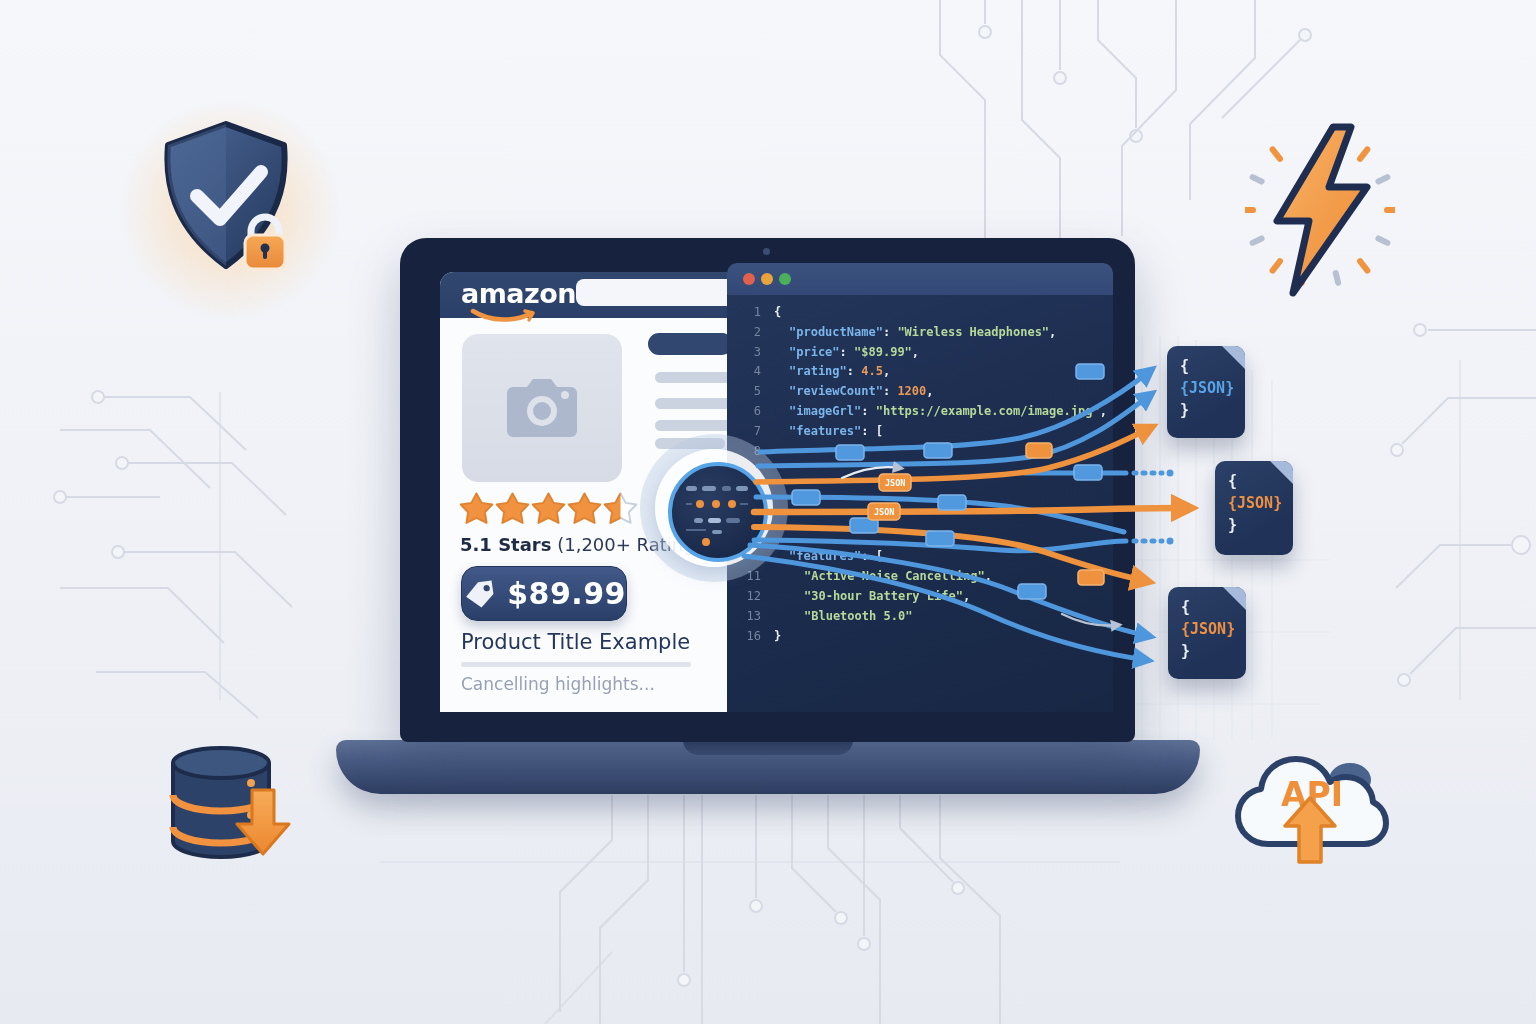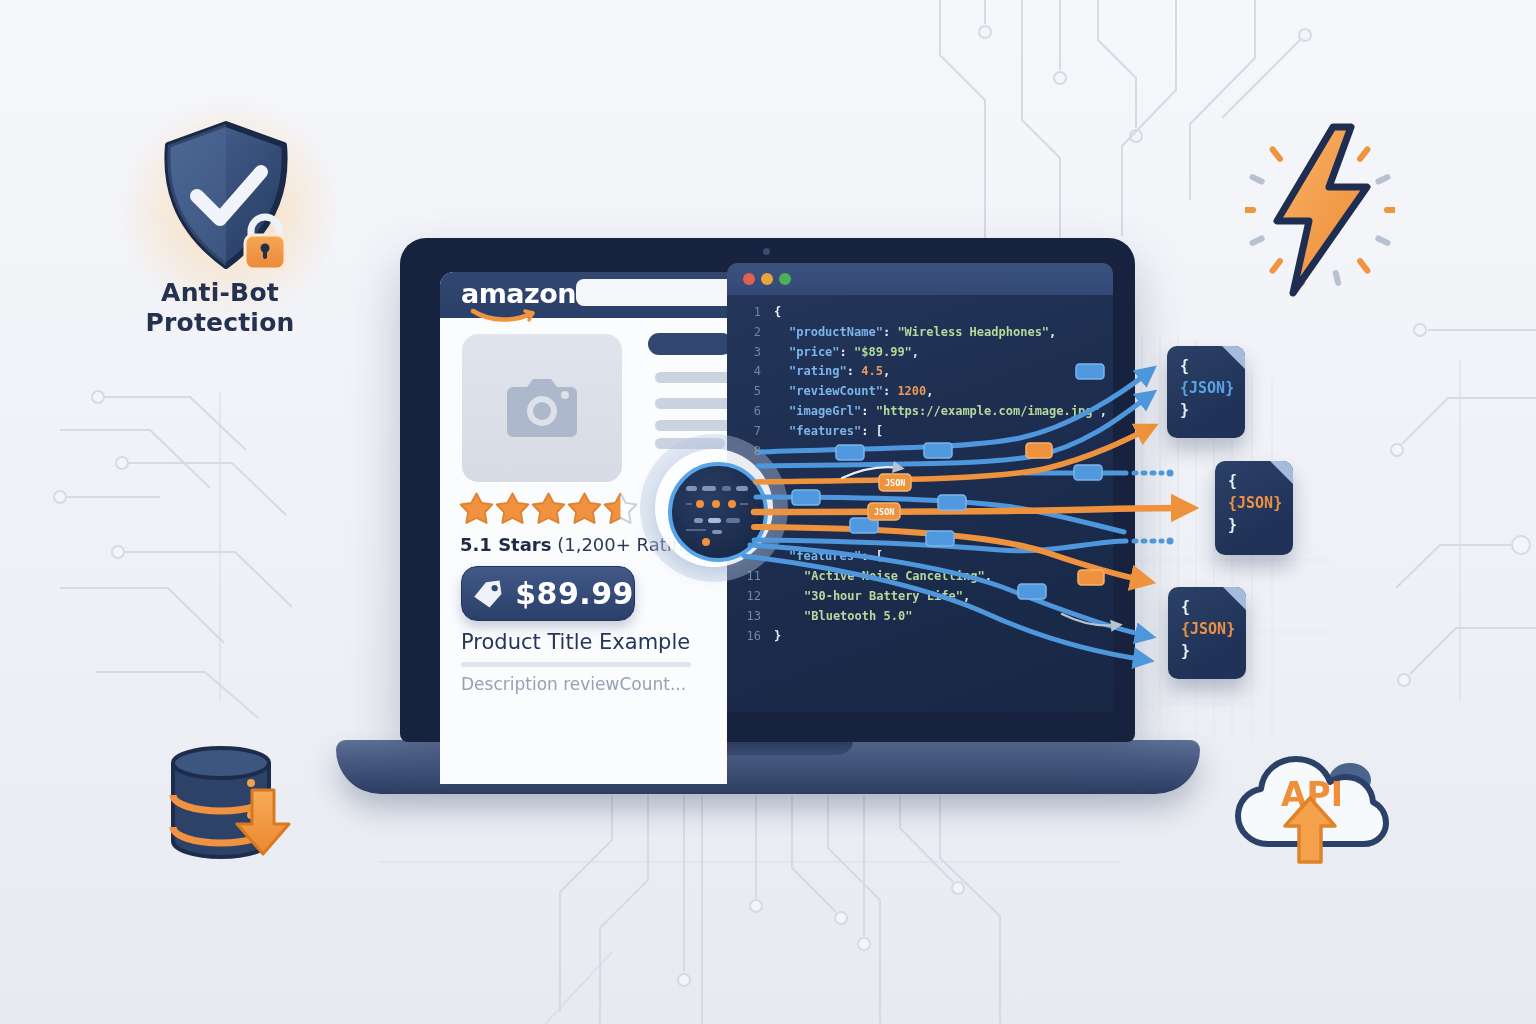--- a/index.html
+++ b/index.html
@@ -22,42 +22,42 @@
   .laptop-notch{position:absolute;left:50%;top:0;transform:translateX(-50%);
     width:170px;height:15px;background:linear-gradient(180deg,#29395c,#3c4d74);
     border-radius:0 0 16px 16px;}
   .laptop-screen{position:absolute;left:400px;top:238px;width:735px;height:504px;
     background:#17233e;border-radius:26px 26px 8px 8px;
     box-shadow:0 24px 50px rgba(50,65,100,.28);}
   .camera-dot{position:absolute;left:363px;top:10px;width:7px;height:7px;border-radius:50%;
     background:#3c4d72;}
 
   
-  .amazon-panel{position:absolute;left:440px;top:272px;width:287px;height:512px;
+  .amazon-panel{position:absolute;left:440px;top:272px;width:287px;height:440px;
     background:#fbfcfe;border-radius:14px 0 0 0;overflow:hidden;}
   .amazon-header{position:absolute;left:0;top:0;width:100%;height:46px;
     background:linear-gradient(180deg,#31476f,#2b4069);}
   .amazon-logo{position:absolute;left:21px;top:6px;color:#fff;font-weight:700;
     font-size:27px;letter-spacing:-.5px;}
   .amazon-smile{position:absolute;left:30px;top:36px;}
   .search-pill{position:absolute;left:136px;top:7px;width:200px;height:27px;
     background:#f4f6f9;border-radius:8px;}
   .ph-image{position:absolute;left:22px;top:62px;width:160px;height:148px;
     background:linear-gradient(180deg,#e0e4ec,#d6dbe5);border-radius:16px;
     display:flex;align-items:center;justify-content:center;}
   .sk-title{position:absolute;left:208px;top:61px;width:85px;height:22px;
     background:#31476f;border-radius:11px;}
   .sk-line{position:absolute;left:215px;width:78px;height:11px;background:#ccd3e0;border-radius:6px;}
   .stars-row{position:absolute;left:19px;top:220px;display:flex;gap:1px;}
   .rating-line{position:absolute;left:20px;top:262px;font-size:18px;color:#2d3a55;}
   .rating-line b{color:#1f2a45;}
   .price-badge{position:absolute;left:21px;top:294px;width:164px;height:53px;
     background:linear-gradient(180deg,#42598a,#2a3f68);border:1px solid #22365c;
     border-radius:16px;display:flex;align-items:center;justify-content:center;gap:10px;
-    box-shadow:0 6px 12px rgba(40,58,98,.25);padding-left:8px;}
+    box-shadow:0 6px 12px rgba(40,58,98,.25);}
   .price-text{color:#fff;font-weight:700;font-size:30px;letter-spacing:.5px;}
   .product-title{position:absolute;left:21px;top:358px;font-size:21px;font-weight:400;color:#26365b;}
   .divider{position:absolute;left:21px;top:390px;width:230px;height:5px;border-radius:3px;background:#dfe3eb;}
   .product-desc{position:absolute;left:21px;top:402px;font-size:17px;color:#98a1b3;}
 
   
   .code-window{position:absolute;left:727px;top:263px;width:386px;height:449px;
     background:linear-gradient(160deg,#24375a 0%,#1d2e51 40%,#182744 100%);
     border-radius:10px 10px 0 0;overflow:hidden;}
   .code-titlebar{position:absolute;left:0;top:0;width:100%;height:32px;
@@ -240,21 +240,21 @@
     <div class="price-badge">
       <svg width="36" height="30" viewBox="0 0 36 30">
         <path d="M4 16 L18 3 H32 V17 L18 29 L4 16 Z" fill="#eef2f8" transform="rotate(-8 18 15)"></path>
         <circle cx="26" cy="10" r="3.2" fill="#31476f" transform="rotate(-8 18 15)"></circle>
       </svg>
       <span class="price-text">$89.99</span>
     </div>
 
     <div class="product-title">Product Title Example</div>
     <div class="divider"></div>
-    <div class="product-desc">Description reviewCount...</div>
+    <div class="product-desc">Cancelling highlights...</div>
   </div>
 
   <div class="code-window">
     <div class="code-titlebar">
       <div class="tl" style="left: 16px; background: rgb(226, 96, 78);"></div>
       <div class="tl" style="left: 34px; background: rgb(234, 163, 60);"></div>
       <div class="tl" style="left: 52px; background: rgb(76, 176, 90);"></div>
     </div>
     <div id="code-lines">
         <div class="code-row">
@@ -436,23 +436,20 @@
     <path d="M76 6 L134 27 C137 62 131 108 76 148 C21 108 15 62 18 27 Z" fill="url(#shG)" stroke="#1a2947" stroke-width="6" stroke-linejoin="round"></path>
     <path d="M76 6 L18 27 C15 62 21 108 76 148 Z" fill="#4f6a99" opacity=".45"></path>
     <path d="M47 78 L70 101 L111 54" stroke="#f1f4fa" stroke-width="14" fill="none" stroke-linecap="round" stroke-linejoin="round"></path>
     <g>
       <path d="M101 120 v-7 a14 14 0 0 1 28 0 v7" stroke="#eef2f8" stroke-width="7" fill="none"></path>
       <rect x="95" y="117" width="40" height="34" rx="8" fill="url(#lkG)" stroke="#fbe9d5" stroke-width="3"></rect>
       <circle cx="115" cy="130" r="4.5" fill="#21304f"></circle>
         <rect x="113" y="131" width="4" height="10" rx="2" fill="#21304f"></rect>
     </g>
   </svg>
-  <div class="feature-label" style="left:120px;top:278px;width:200px">
-    <span>Anti-Bot</span><br><span>Protection</span>
-  </div>
 
   <svg class="abs" style="left:1245px;top:118px" width="150" height="185" viewBox="-15 -5 150 185">
     <defs>
       <linearGradient id="boltG" x1="0" y1="0" x2="1" y2="1">
         <stop offset="0" stop-color="#f8b266"></stop>
           <stop offset="1" stop-color="#ed8a34"></stop>
       </linearGradient>
     </defs>
     <g stroke-linecap="round" stroke-width="6">
       <line x1="60" y1="10" x2="60" y2="22" transform="rotate(-38 60 87)" stroke="#f0943f"></line>

